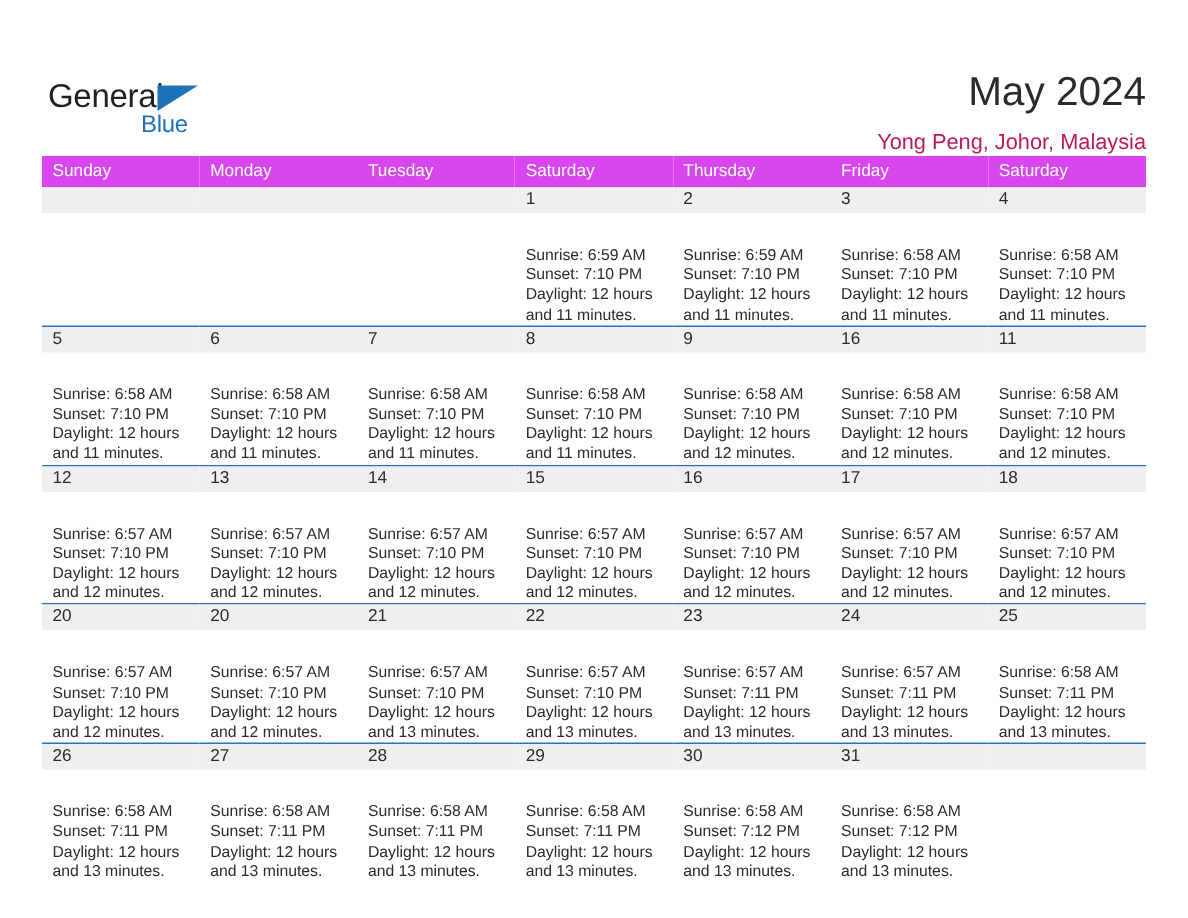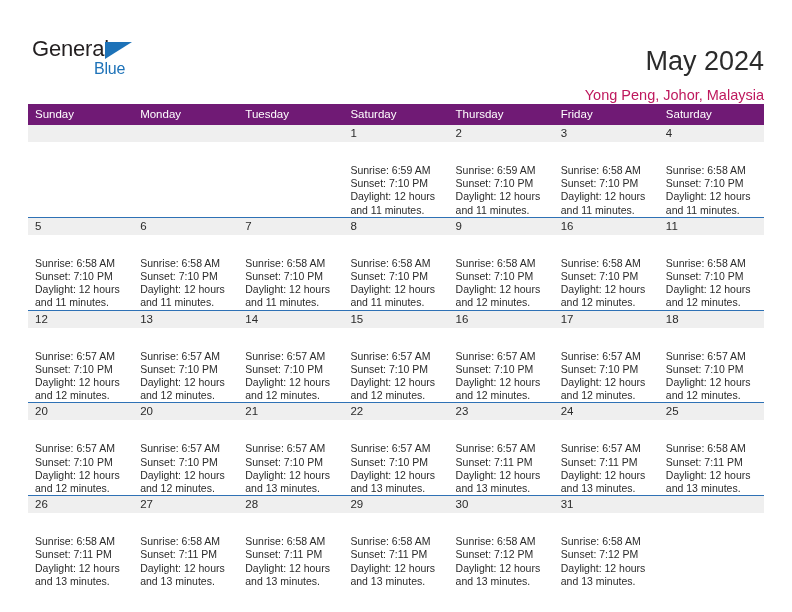--- a/index.html
+++ b/index.html
@@ -24,21 +24,21 @@
   .header {
     position: absolute;
     left: 28px;
     top: 30px;
     width: 736px;
     height: 68px;
   }
   .logo {
     position: absolute;
     left: 4px;
-    top: 8px;
+    top: 23px;
     width: 200px;
     height: 50px;
   }
   .logo-general {
     position: absolute;
     left: 0px;
     top: 0px;
     font-size: 22px;
     color: #231f20;
     letter-spacing: -0.2px;
@@ -91,21 +91,21 @@
   
   .calendar {
     position: absolute;
     left: 28px;
     top: 104px;
     width: 736px;
     border-collapse: collapse;
     table-layout: fixed;
   }
   .calendar th {
-    background: #701a75;
+    background: #d946ef;
     color: #ffffff;
     font-size: 11.5px;
     font-weight: normal;
     text-align: left;
     padding: 4px 0 5px 7px;
     height: 11px;
     border: none;
     letter-spacing: 0px;
   }
   .calendar td {

